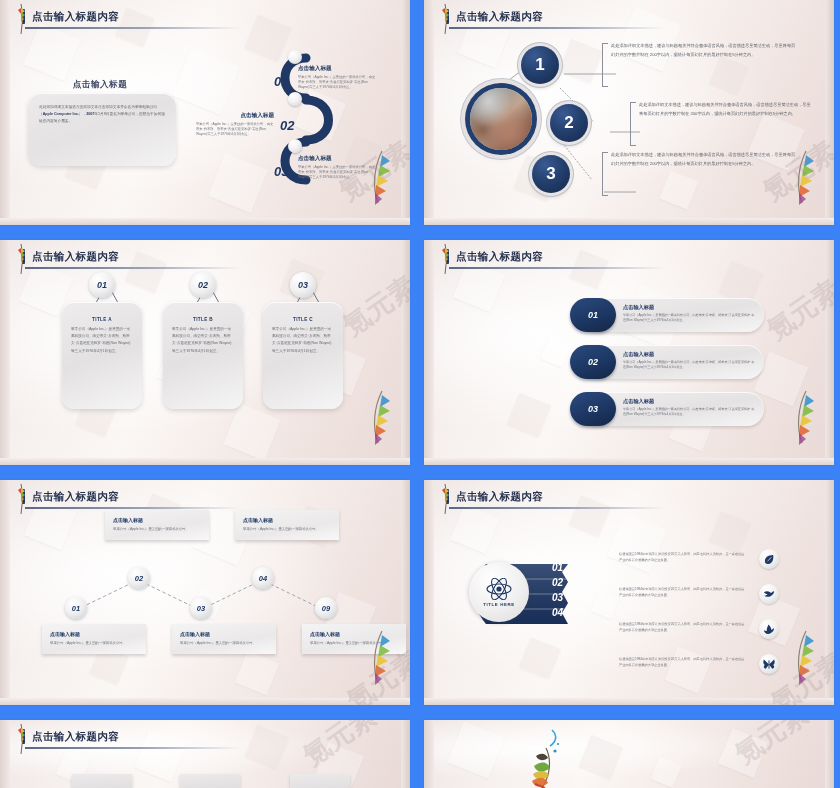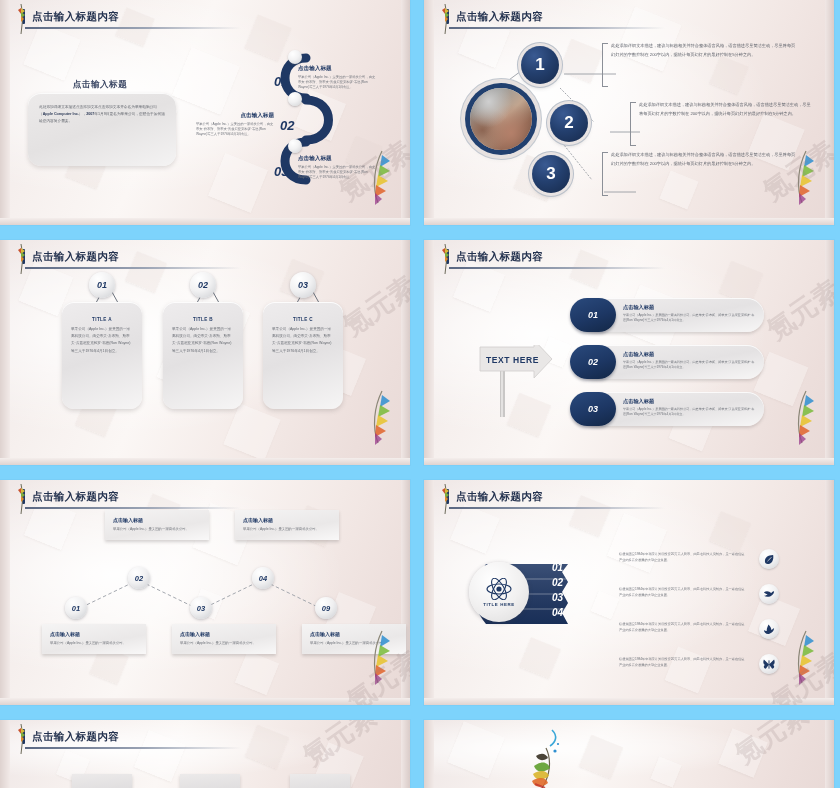--- a/index.html
+++ b/index.html
@@ -1,17 +1,17 @@
 <!DOCTYPE html>
 <html><head>
 <meta charset="utf-8">
 <style>
   html,body{margin:0;padding:0;background:#ffffff;}
   body{width:840px;height:788px;font-family:"Liberation Sans","DejaVu Sans",sans-serif;overflow:hidden;}
-  .sheet{position:relative;width:840px;height:788px;background:#7dd3fc;}
+  .sheet{position:relative;width:840px;height:788px;background:#3b82f6;}
 
   
   .slide{position:absolute;width:410px;height:225px;overflow:hidden;
          background:
             radial-gradient(ellipse at 28% 42%, rgba(255,255,255,.95) 0%, rgba(255,255,255,0) 55%),
             linear-gradient(115deg,#efe7e6 0%,#f6f0ee 22%,#fbf7f5 42%,#f3e9e6 68%,#ecdedb 88%,#e8d9d6 100%);
          box-shadow:0 0 0 1px rgba(0,0,0,.02);}
   .slide .edgeL{position:absolute;left:0;top:0;bottom:0;width:10px;background:linear-gradient(90deg,#ded2cf,#f2eae8);}
   .slide .edgeR{position:absolute;right:0;top:0;bottom:0;width:9px;background:linear-gradient(270deg,#d9cbc8,#f0e7e5);}
   .slide .edgeB{position:absolute;left:0;right:0;bottom:0;height:7px;background:linear-gradient(0deg,#dfd3d0,#f4eeec);}
@@ -364,28 +364,20 @@
     <div class="hdline"></div>
 
     <svg class="feather tl" viewBox="0 0 16 34">
       <path d="M8 2 L10 14 L8 32" stroke="#6d6a5a" stroke-width="1" fill="none"></path>
       <path d="M8 6 L12 9 L8 12 Z" fill="#d9b83a"></path>
         <path d="M8 10 L12 13 L8 16 Z" fill="#7fae3c"></path>
       <path d="M8 14 L11 17 L8 20 Z" fill="#e08c2e"></path>
         <path d="M5 8 L8 6 L8 12 Z" fill="#c9532f"></path>
     </svg>
 
-    <div class="sign">
-      <svg width="90" height="72" viewBox="0 0 90 72">
-        <rect x="22" y="18" width="5" height="54" fill="#c9c7c6"></rect>
-        <rect x="23" y="18" width="2" height="54" fill="#e4e2e1"></rect>
-        <path d="M2 2 L56 2 L56 -5 L74 14 L56 33 L56 26 L2 26 Z" fill="#e9e7e6" stroke="#cfcdcc" stroke-width=".8"></path>
-        <text x="8" y="18" font-family="Liberation Sans, sans-serif" font-size="8.5" font-weight="bold" fill="#1f3864" letter-spacing=".6">TEXT HERE</text>
-      </svg>
-    </div>
 
     <div class="pill" style="top:58px;">
       <div class="cap">01</div>
       <div class="pt">点击输入标题</div>
       <div class="pb">苹果公司（Apple Inc.）是美国的一家高科技公司。由史蒂夫·乔布斯、斯蒂夫·沃兹尼亚克和罗·韦恩(Ron Wayne)等三人于1976年4月1日创立。</div>
     </div>
     <div class="pill" style="top:105px;">
       <div class="cap">02</div>
       <div class="pt">点击输入标题</div>
       <div class="pb">苹果公司（Apple Inc.）是美国的一家高科技公司。由史蒂夫·乔布斯、斯蒂夫·沃兹尼亚克和罗·韦恩(Ron Wayne)等三人于1976年4月1日创立。</div>

